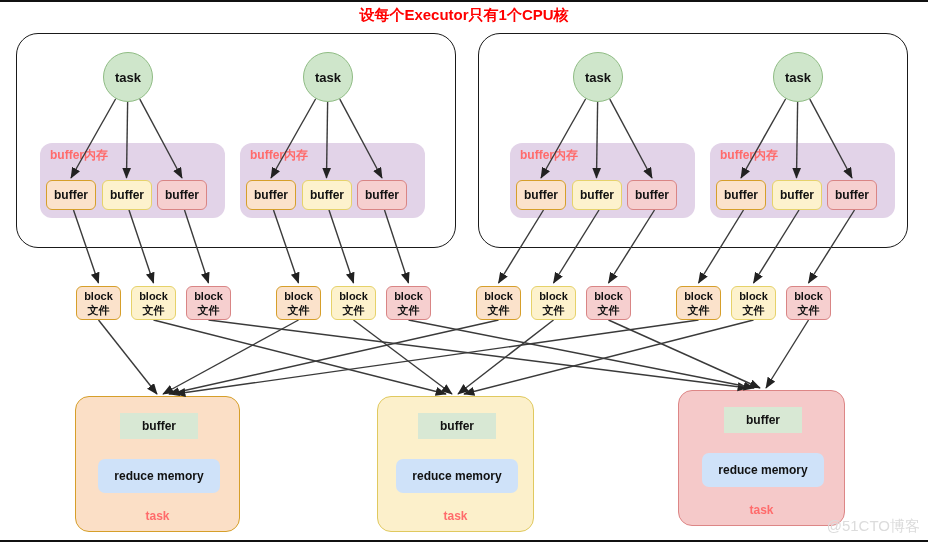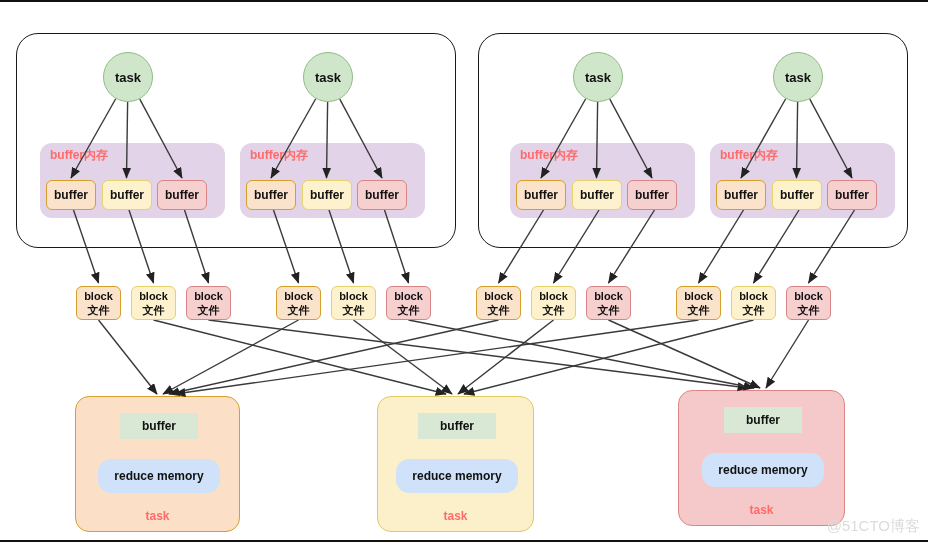--- a/index.html
+++ b/index.html
@@ -129,21 +129,21 @@
     align-items: center;
     justify-content: center;
     font-size: 12px;
     font-weight: bold;
     color: #111111;
     box-sizing: border-box;
   }
   .rt-reduce {
     position: absolute;
     background: #cfe2f9;
-    border-radius: 13px;
+    border-radius: 7px;
     display: flex;
     align-items: center;
     justify-content: center;
     font-size: 12px;
     font-weight: bold;
     color: #111111;
     box-sizing: border-box;
   }
   .rt-label {
     position: absolute;
@@ -173,20 +173,21 @@
   }
 </style>
 </head>
 <body>
 
 <div id="canvas">
 
   <div class="frame-line" style="top:0px;"></div>
   <div class="frame-line" style="top:540px;"></div>
 
+  <div class="title">设每个Executor只有1个CPU核</div>
 
   <div class="executor-box" style="left:16px; top:33px; width:440px; height:215px;"></div>
   <div class="executor-box" style="left:478px; top:33px; width:430px; height:215px;"></div>
 
   <div class="buffer-mem" style="left:40px; top:143px; width:185px; height:75px;">
     <span class="buffer-mem-label">buffer内存</span>
   </div>
   <div class="buffer-mem" style="left:240px; top:143px; width:185px; height:75px;">
     <span class="buffer-mem-label">buffer内存</span>
   </div>

